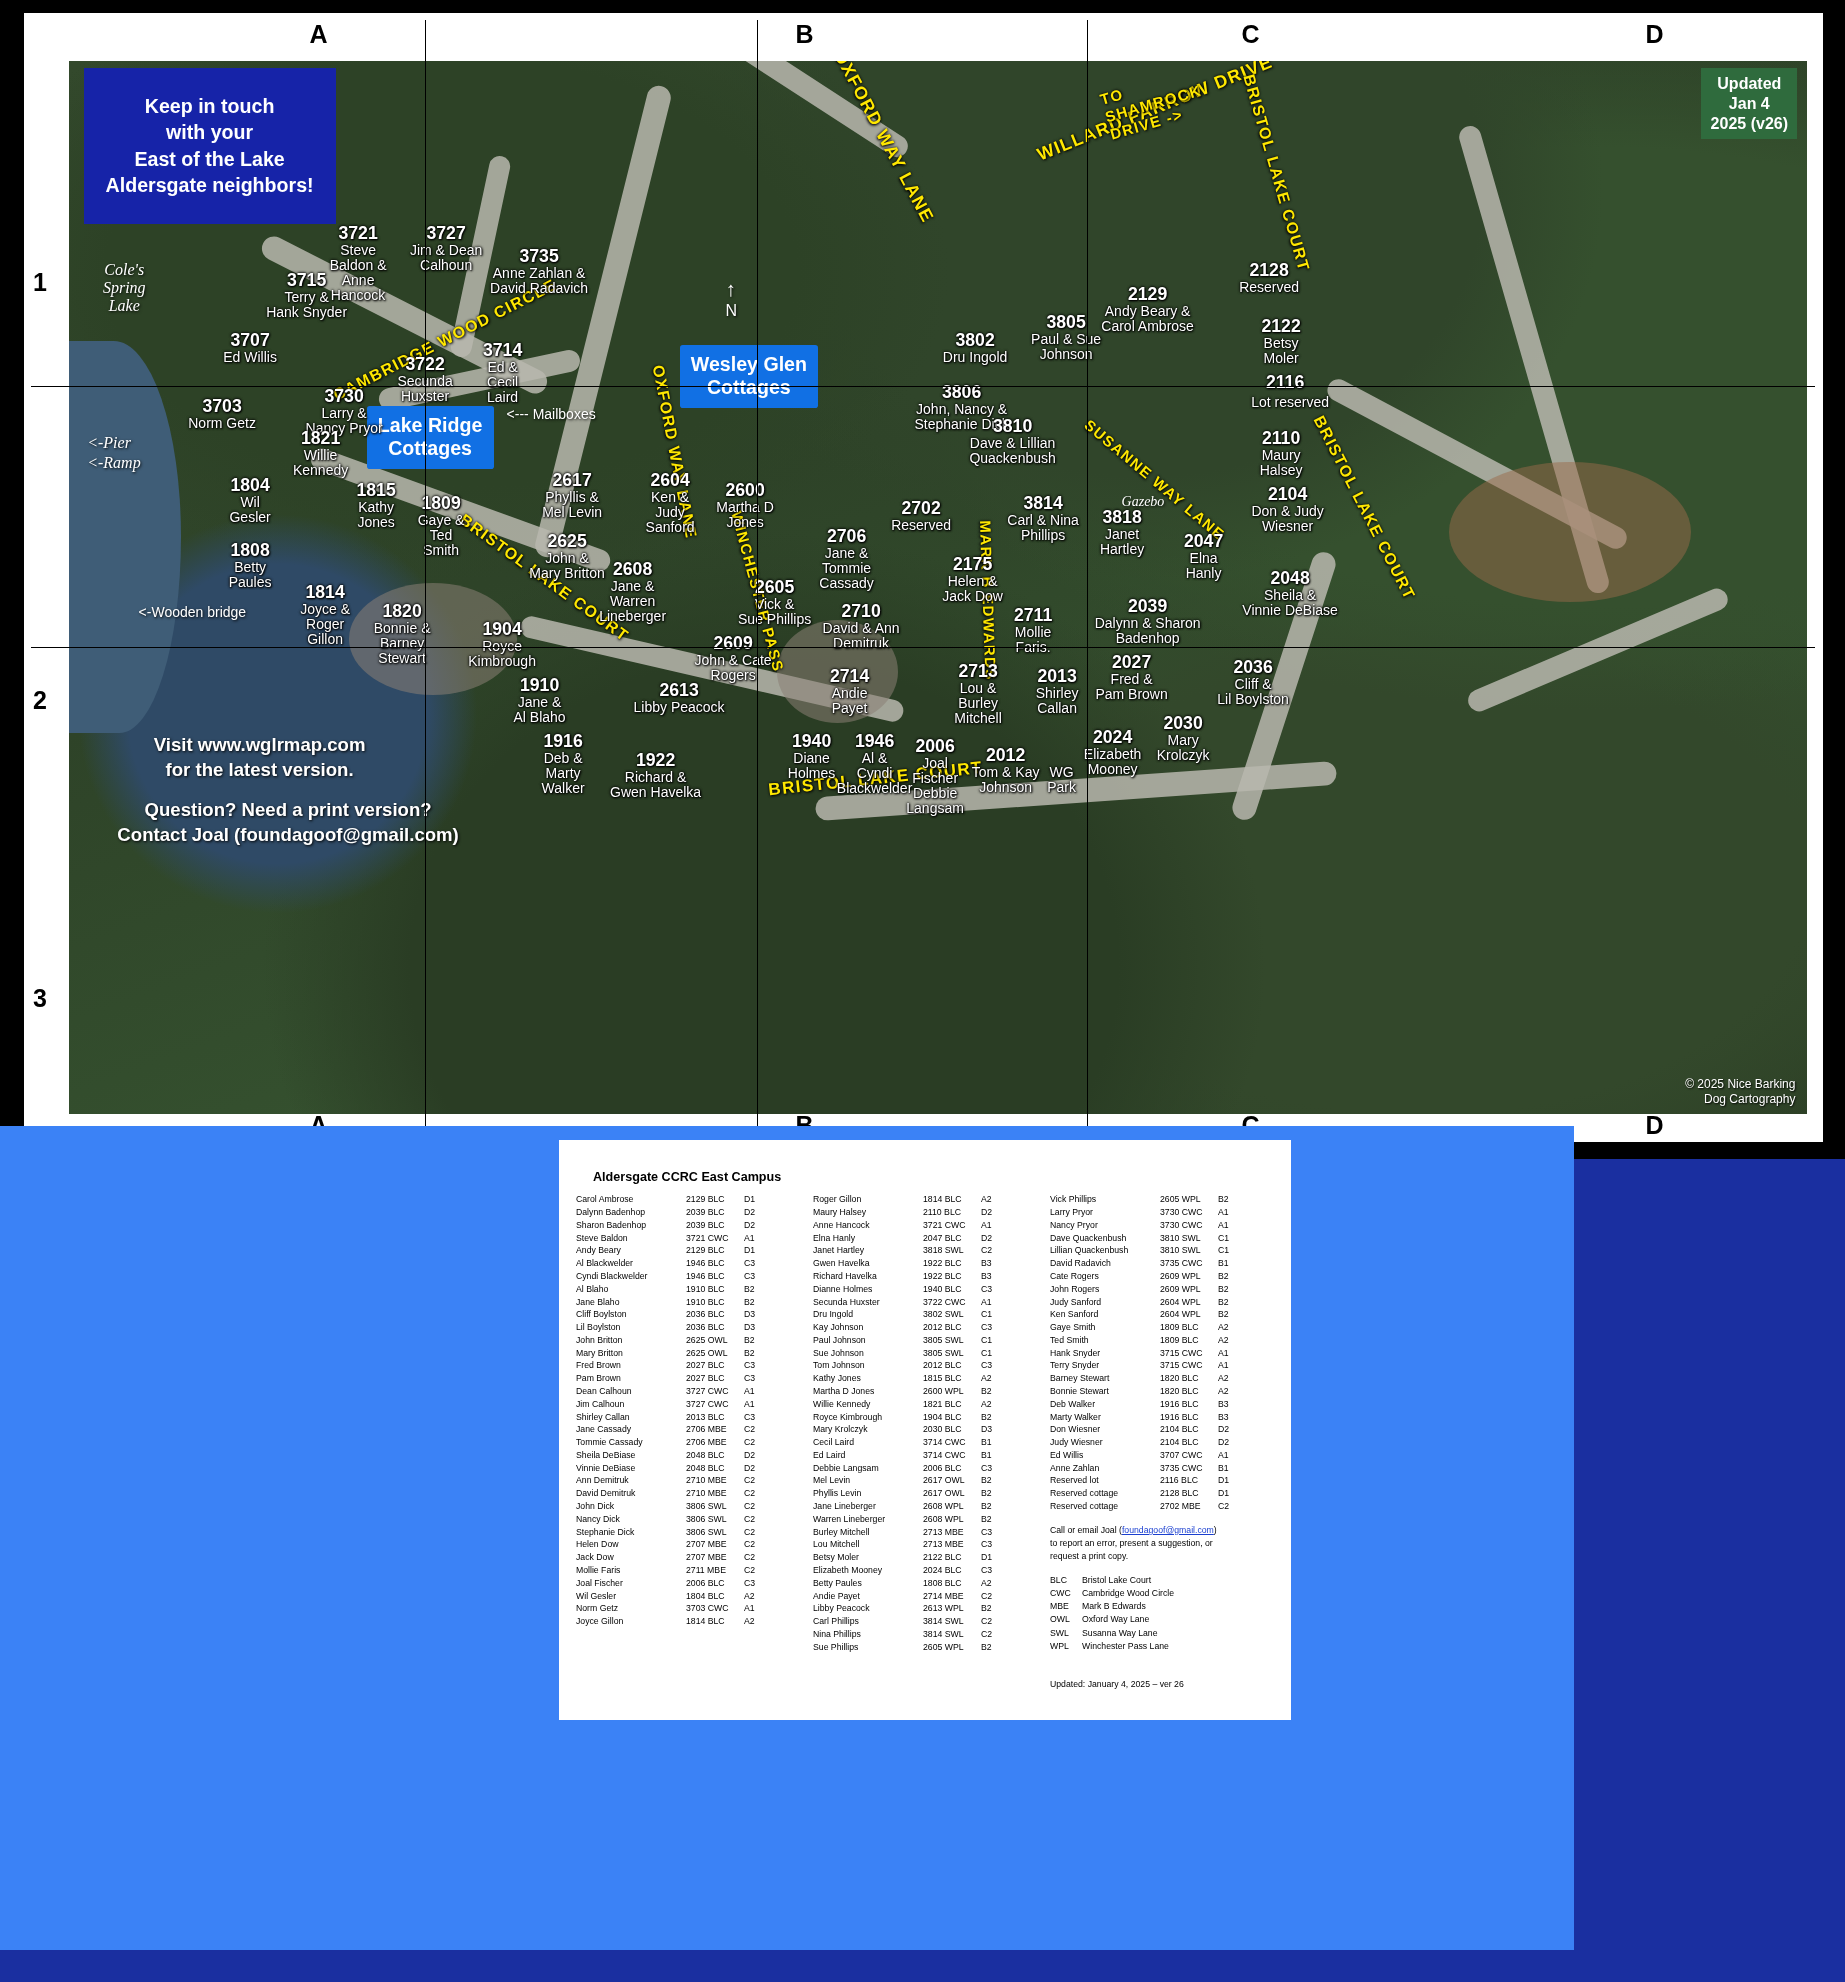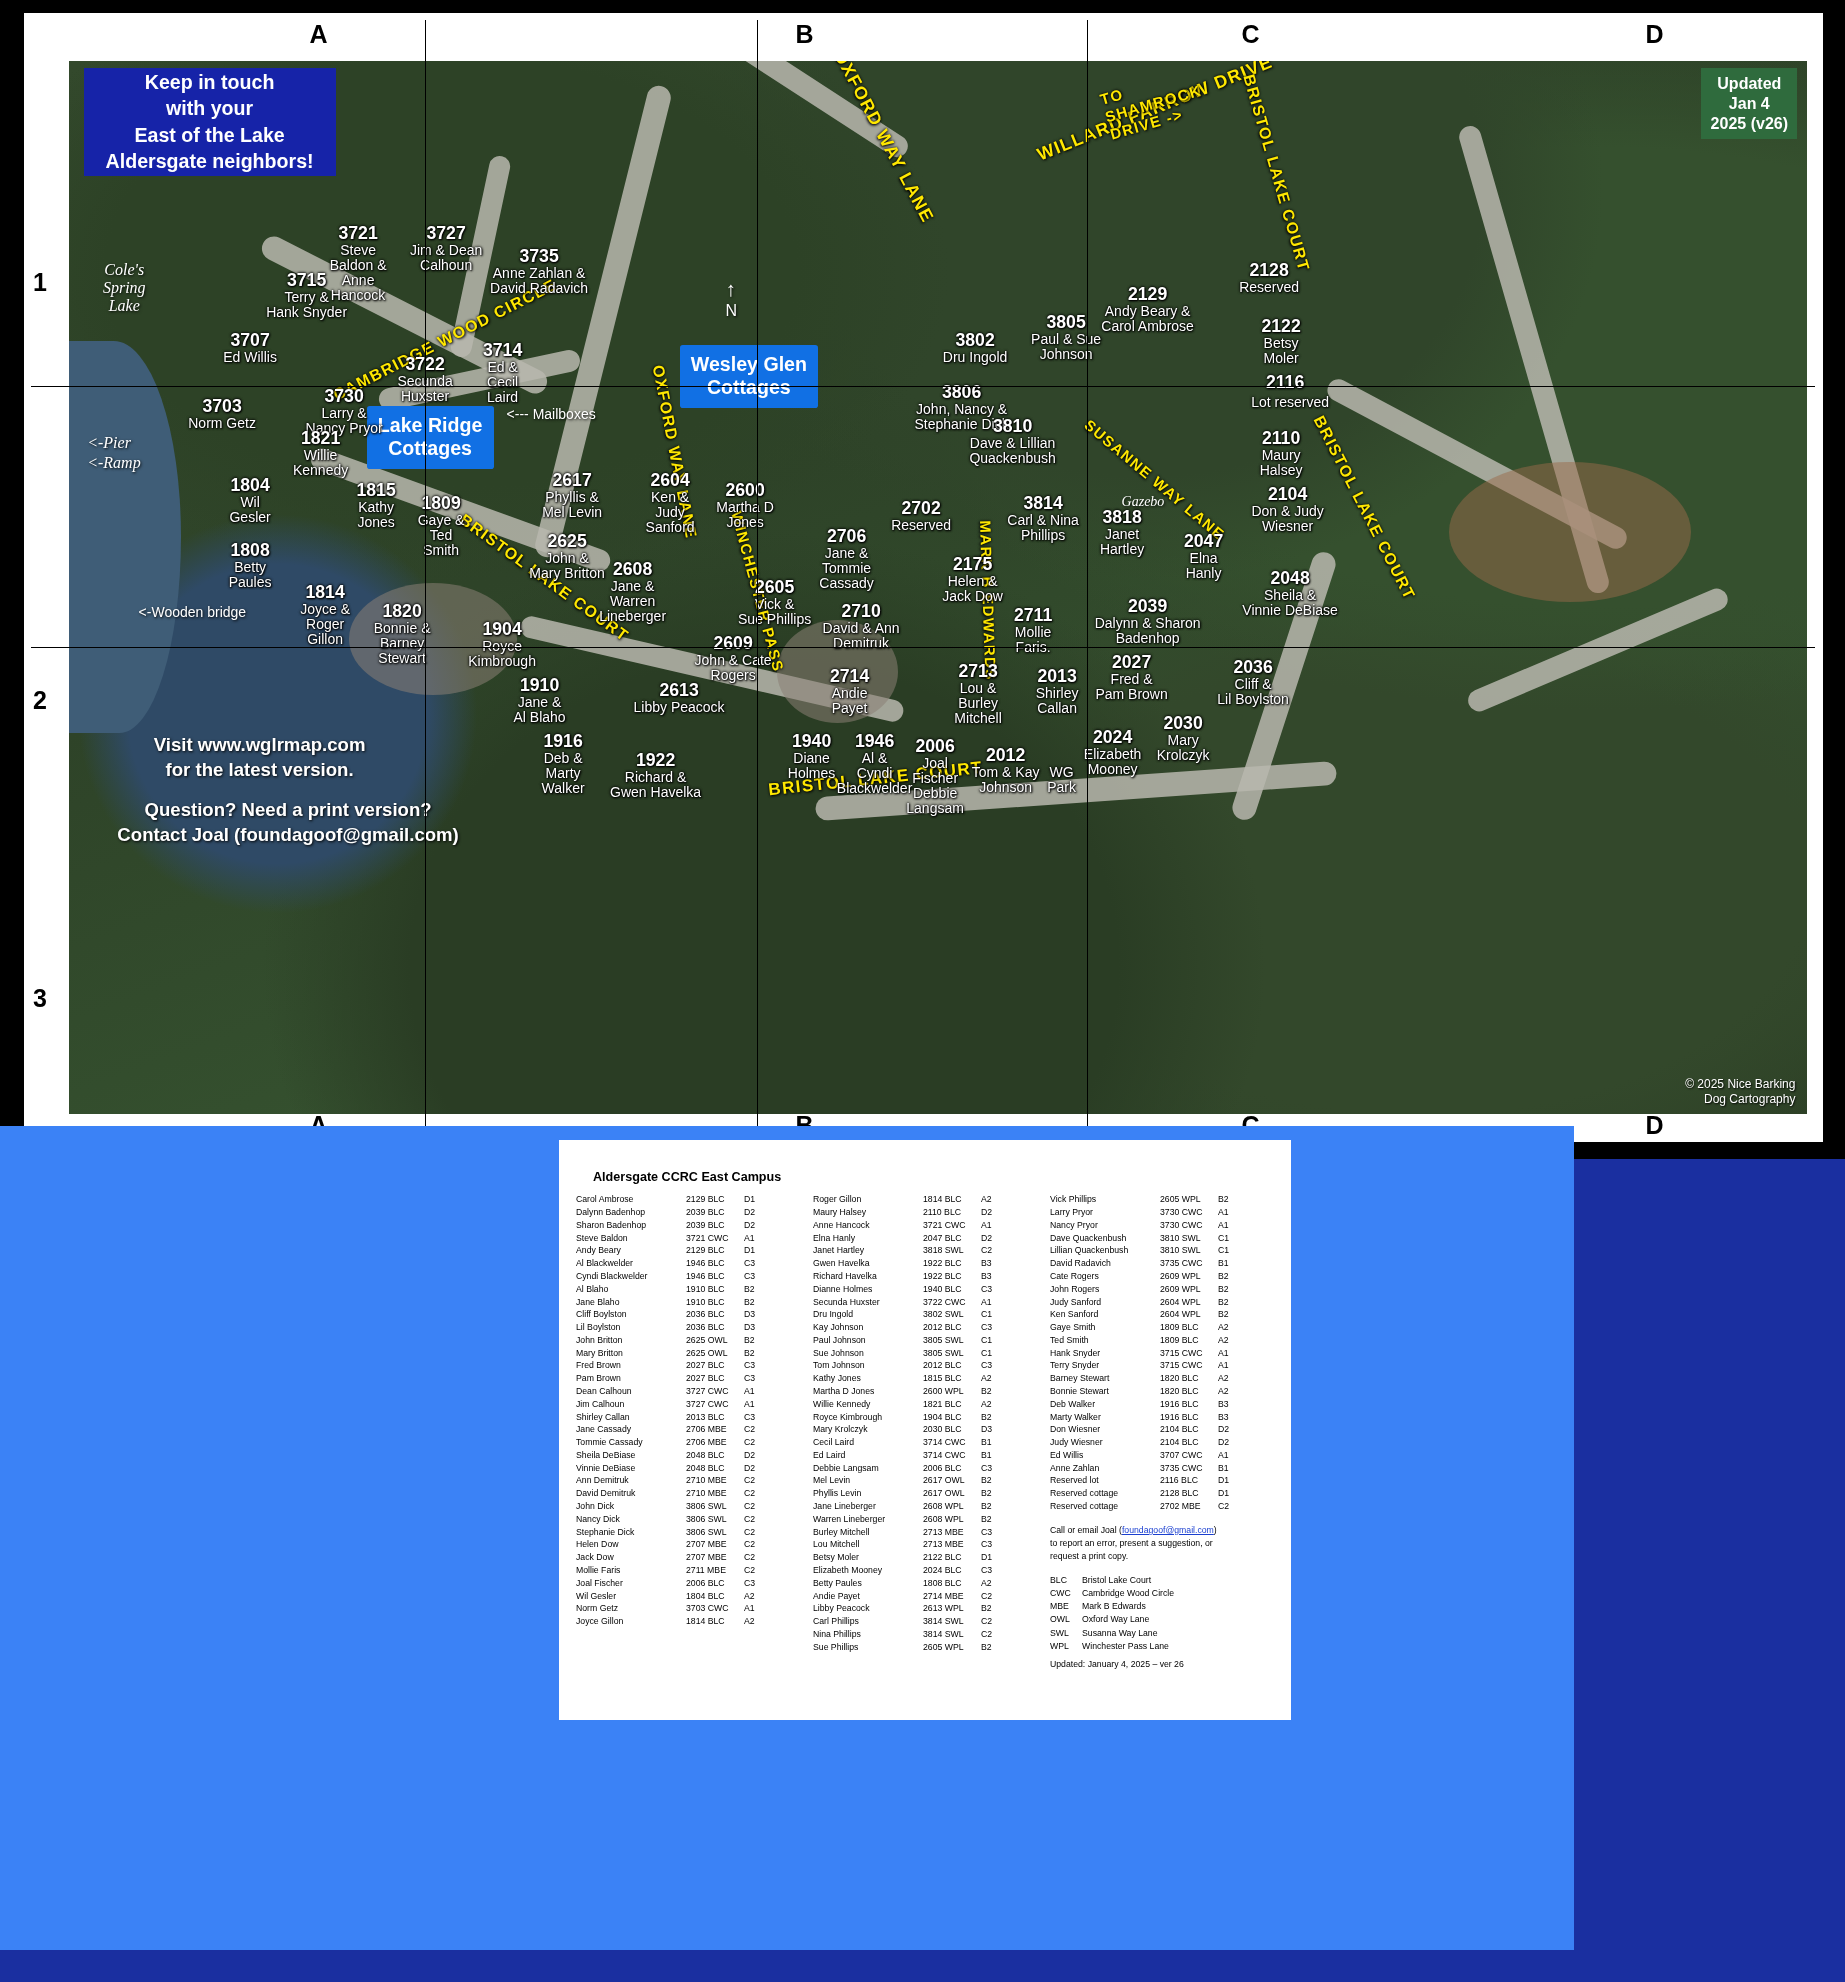--- a/index.html
+++ b/index.html
@@ -32,42 +32,42 @@
   .edge-label{position:absolute;font-weight:bold;font-size:25px;color:#000;}
 
   
   .m{position:absolute;color:#fff;font-size:14px;line-height:1.08;text-align:center;
      text-shadow:0 0 2.8px #000,0 0 2.8px #000,0.9px 0.9px 1.9px #000;}
   .m b{font-size:17.7px;font-weight:bold;display:block;}
   .street{position:absolute;color:#ffe800;font-weight:bold;font-size:17.7px;letter-spacing:1.4px;
      text-shadow:0 0 2.8px #000,0.9px 0.9px 2.8px #000;white-space:nowrap;}
   .italicw{position:absolute;color:#fff;font-style:italic;font-size:16px;text-shadow:0.9px 0.9px 2.8px #000;text-align:center;font-family:Liberation Serif, serif;}
   .plainw{position:absolute;color:#fff;font-size:14px;text-shadow:0.9px 0.9px 2.8px #000;}
-  .bluebox{position:absolute;background:#1623a8;color:#fff;font-weight:bold;text-align:center;padding:1px 13px;box-sizing:border-box;}
+  .bluebox{position:absolute;background:#1623a8;color:#fff;font-weight:bold;text-align:center;padding:25px 13px;box-sizing:border-box;}
   .bluebadge{position:absolute;background:#1170e4;color:#fff;font-weight:bold;text-align:center;font-size:19.6px;line-height:1.2;padding:8.4px 11.2px;border-radius:2.8px;}
   .greenbadge{position:absolute;background:#2f6b3d;color:#fff;font-weight:bold;text-align:center;font-size:16px;line-height:1.25;padding:5.6px 9.3px;}
   .visit{position:absolute;color:#fff;font-weight:bold;font-size:18.6px;line-height:1.35;text-align:center;text-shadow:0.9px 0.9px 2.8px #000;}
   .copyright{position:absolute;color:#fff;font-size:12px;line-height:1.25;text-align:right;text-shadow:0.9px 0.9px 1.9px #000;}
 
   
   #directory-wrap{position:absolute;left:0;top:1126px;width:1574px;height:824px;background:#3b82f6;}
   #directory{position:absolute;left:559px;top:14px;width:732px;height:580px;background:#fff;padding:13px 17px;box-sizing:border-box;}
   #dir-title{font-weight:bold;font-size:12.6px;margin:17px 0 9.3px 17px;}
   .dircols{display:flex;gap:13px;font-size:8.7px;line-height:1.47;}
   .dircol{width:224px;}
   .drow{display:flex;white-space:nowrap;}
   .dname{width:110px;overflow:hidden;}
   .daddr{width:58px;}
   .dgrid{width:24px;}
   .note{margin-top:11.2px;font-size:8.7px;line-height:1.5;width:196px;}
   .note a{color:#1a3fd0;}
   .legend{margin-top:11.2px;font-size:8.7px;line-height:1.5;}
   .legend .lrow{display:flex;}
   .legend .labbr{width:32px;}
-  .updated{margin-top:5px;font-size:8.7px;}
+  .updated{margin-top:25px;font-size:8.7px;}
 </style>
 </head>
 <body>
 
 <div id="map-panel">
   <div id="map-frame">
 
     <div class="edge-label" style="left:286px;top:7.5px;">A</div>
     <div class="edge-label" style="left:772px;top:7.5px;">B</div>
     <div class="edge-label" style="left:1218px;top:7.5px;">C</div>

